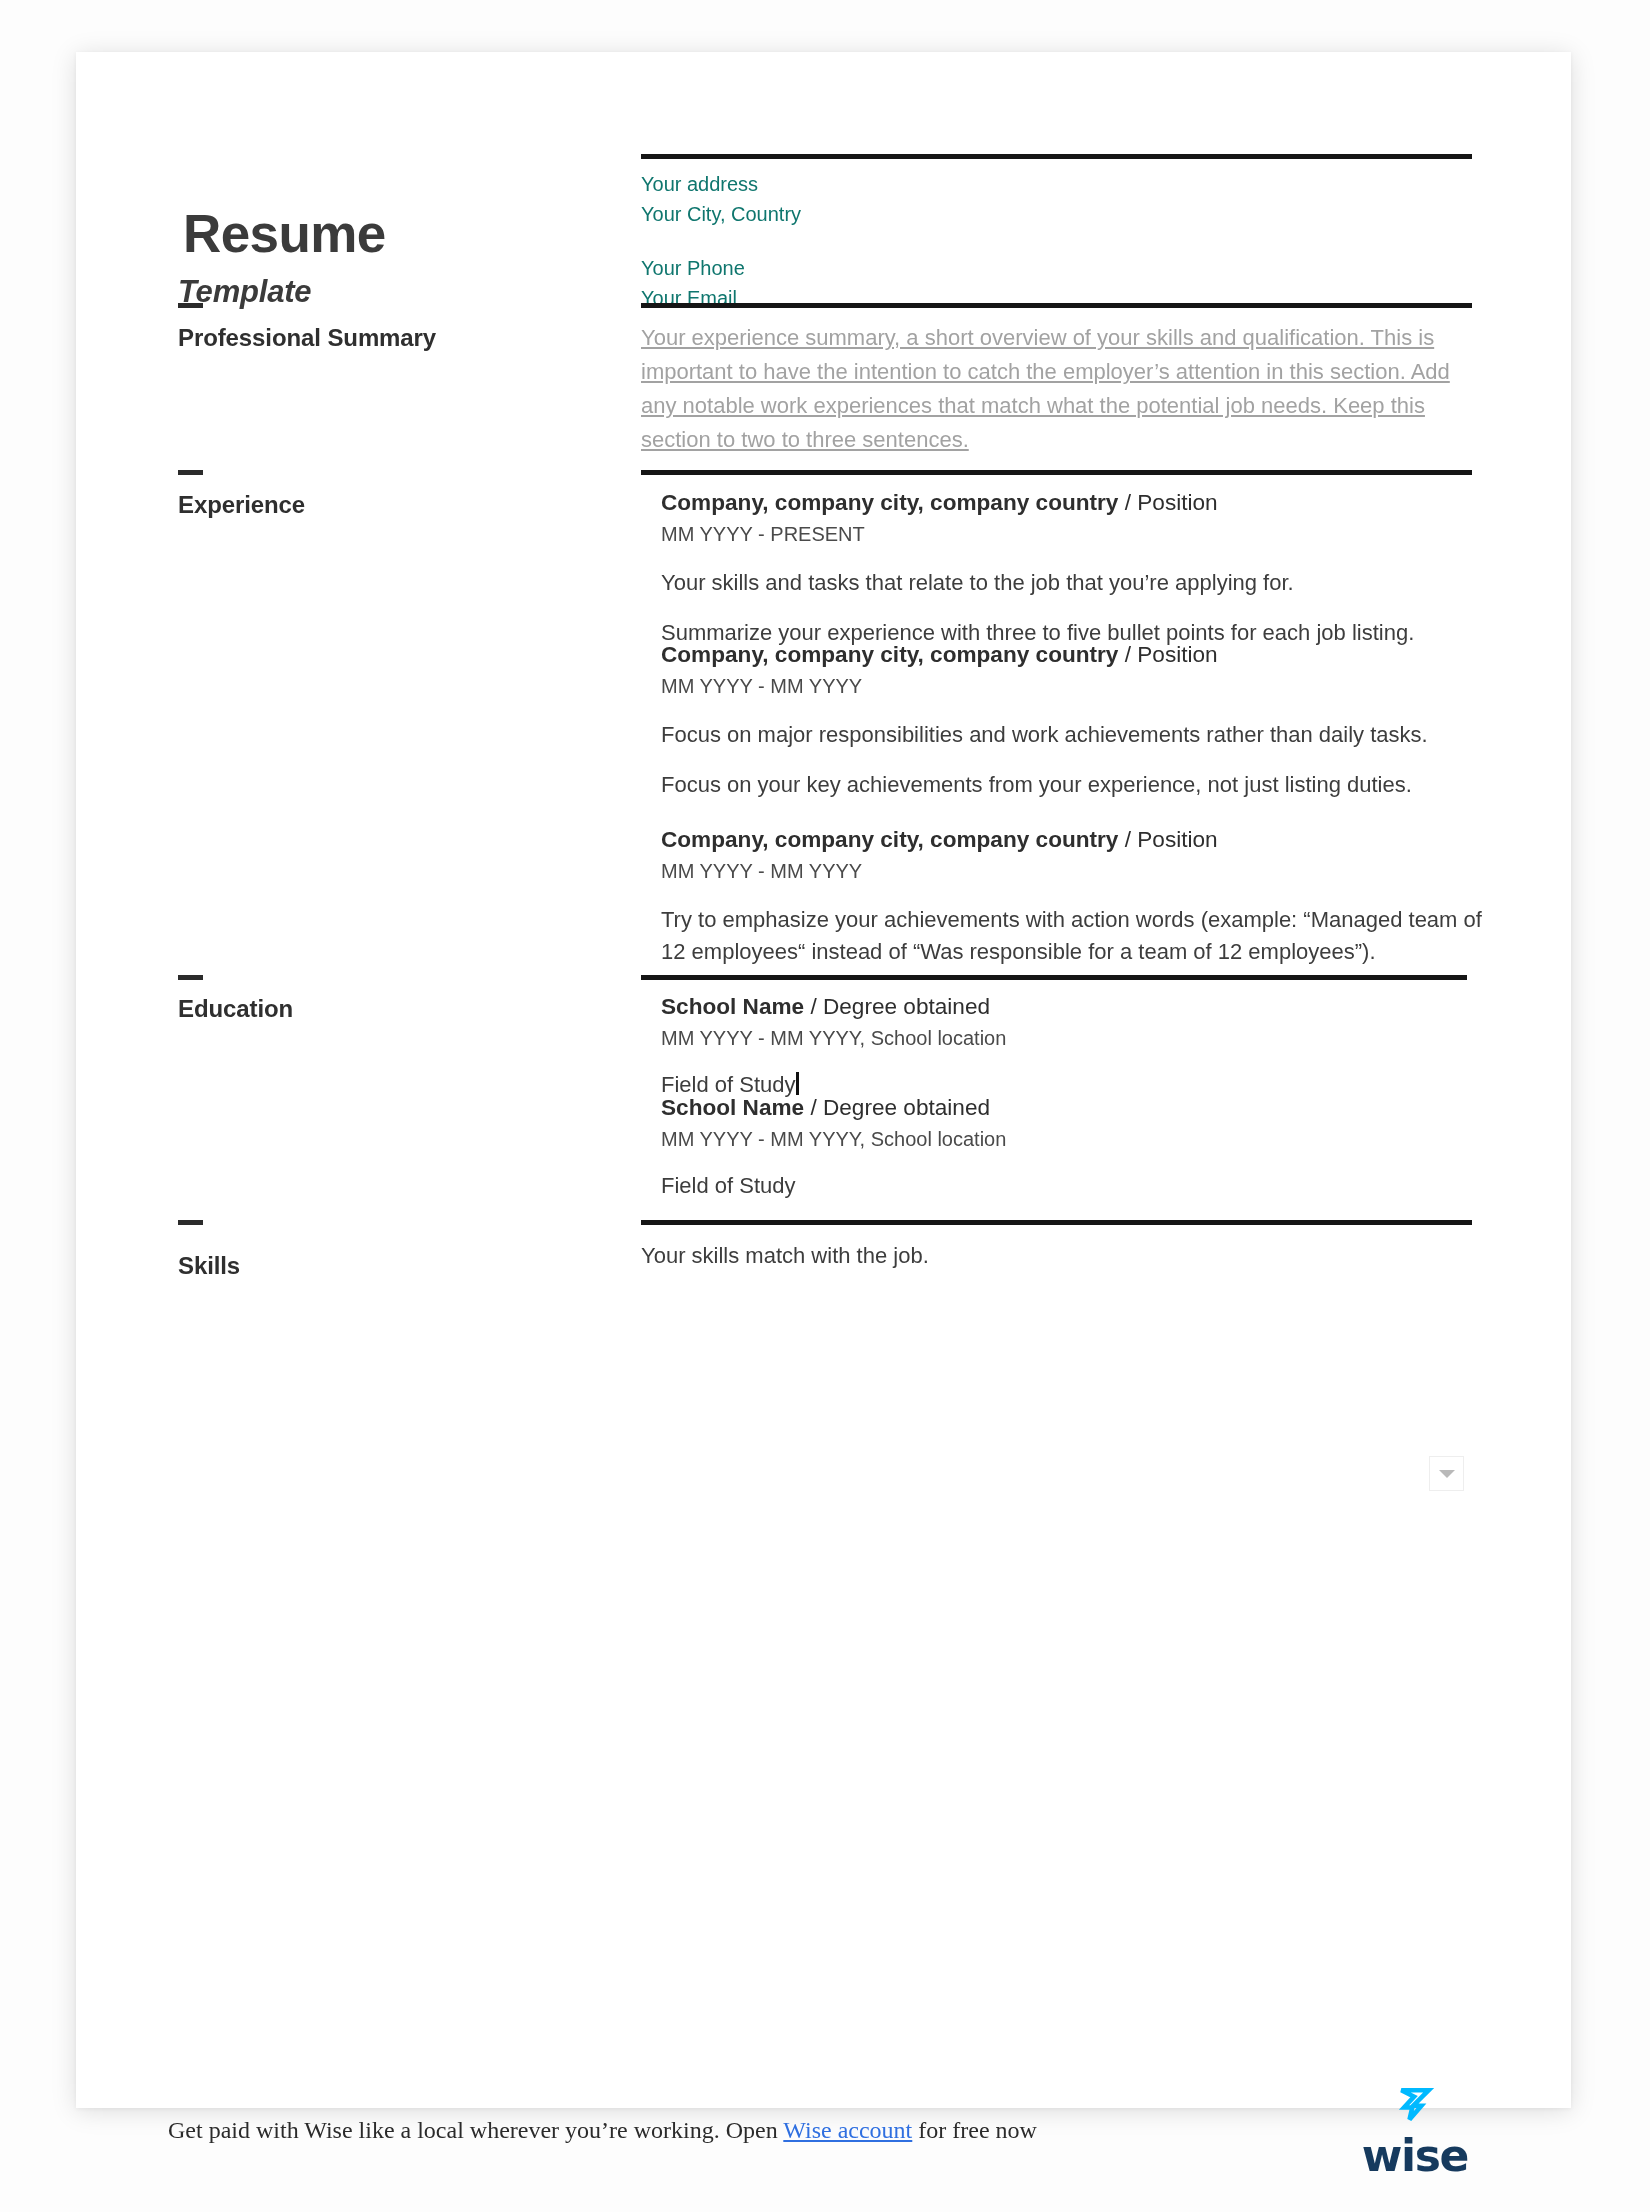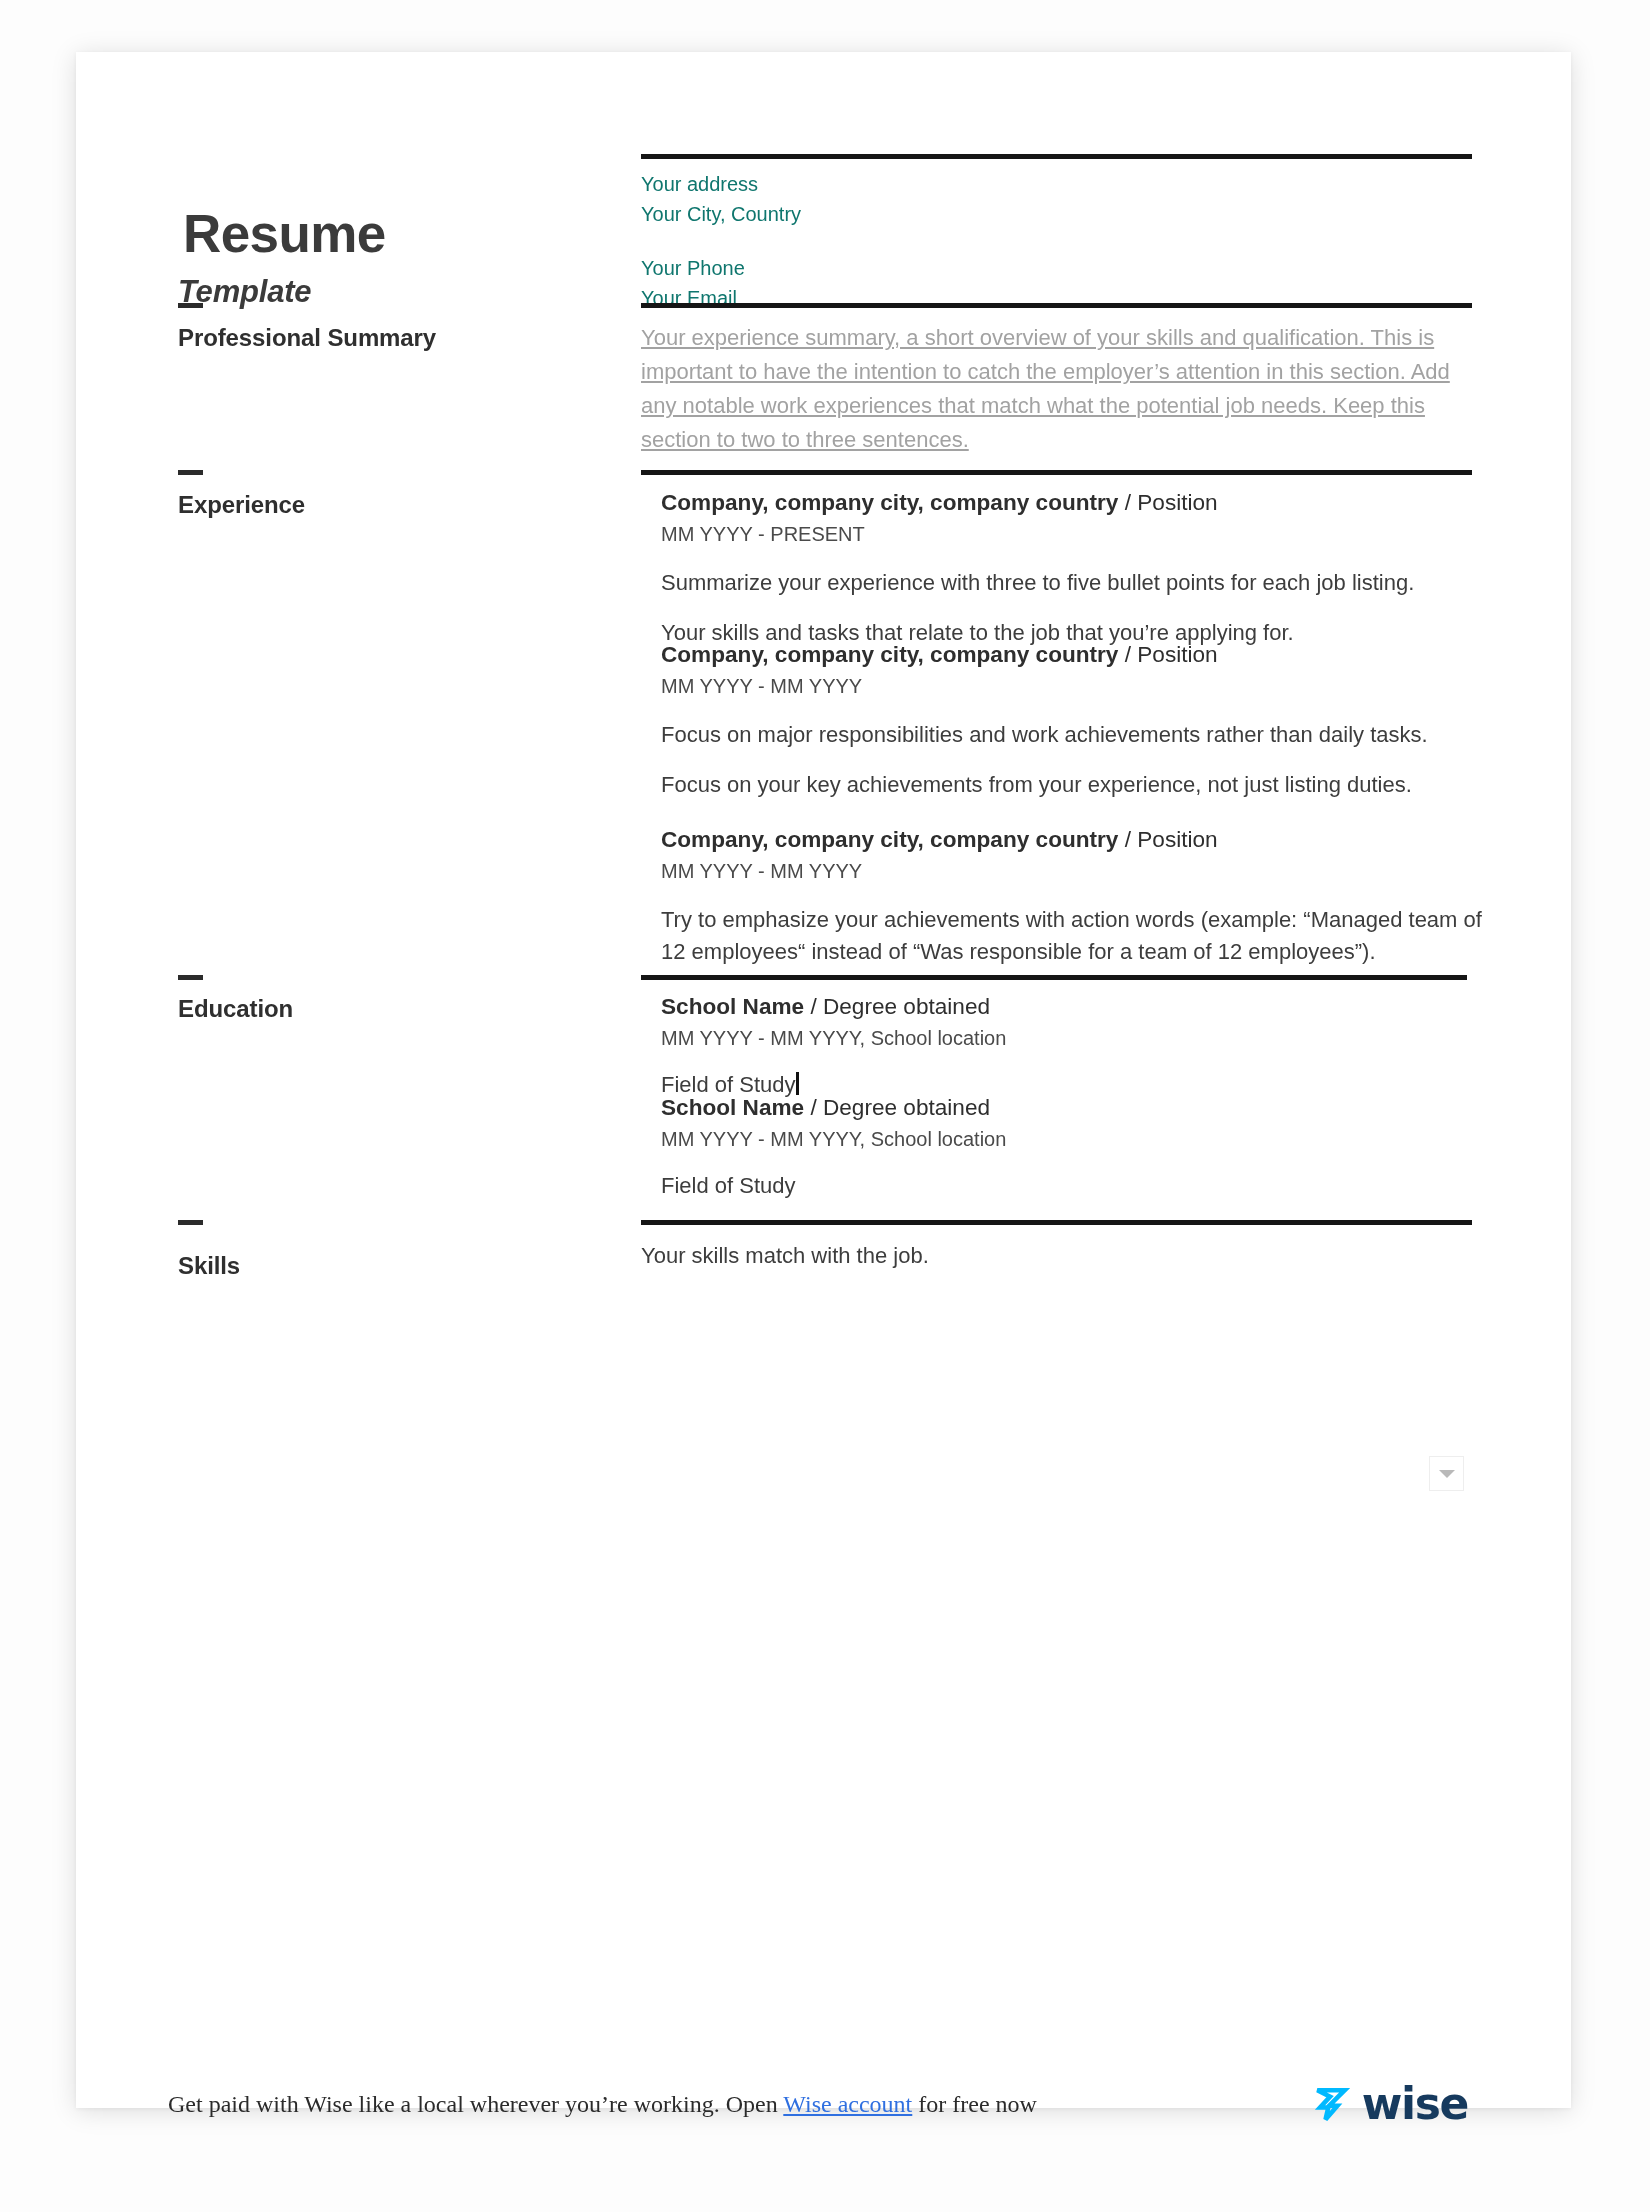--- a/index.html
+++ b/index.html
@@ -171,21 +171,23 @@
     color: #2b2b2b;
     white-space: nowrap;
   }
   #footer-text a {
     color: #2f6fe0;
     text-decoration: underline;
     text-align: center;
   }
   #wise-logo {
     display: flex;
+    align-items: center;
     gap: 10px;
+    flex-direction: column;
   }
   #wise-wordmark {
     font-size: 44px;
     font-weight: bold;
     color: #163a5e;
     letter-spacing: -1.4px;
     line-height: 1;
     font-family: "DejaVu Sans", sans-serif;
   }
 </style>
@@ -215,22 +217,22 @@
 
     <div class="section-dash" style="top:418px;"></div>
     <div class="section-label" style="top:441px;">Experience</div>
     <div class="rule" style="top:418px; width:831px;"></div>
 
     <div class="entry" style="top:436px;">
       <div class="entry-head">
         <b>Company, company city, company country</b><span> / </span><span>Position</span>
       </div>
       <div class="entry-dates">MM YYYY - PRESENT</div>
+      <div class="entry-body">Your skills and tasks that relate to the job that you’re applying for.</div>
       <div class="entry-body">Summarize your experience with three to five bullet points for each job listing.</div>
-      <div class="entry-body">Your skills and tasks that relate to the job that you’re applying for.</div>
     </div>
 
     <div class="entry" style="top:588px;">
       <div class="entry-head">
         <b>Company, company city, company country</b><span> / </span><span>Position</span>
       </div>
       <div class="entry-dates">MM YYYY - MM YYYY</div>
       <div class="entry-body">Focus on major responsibilities and work achievements rather than daily tasks.</div>
       <div class="entry-body">Focus on your key achievements from your experience, not just listing duties.</div>
     </div>

